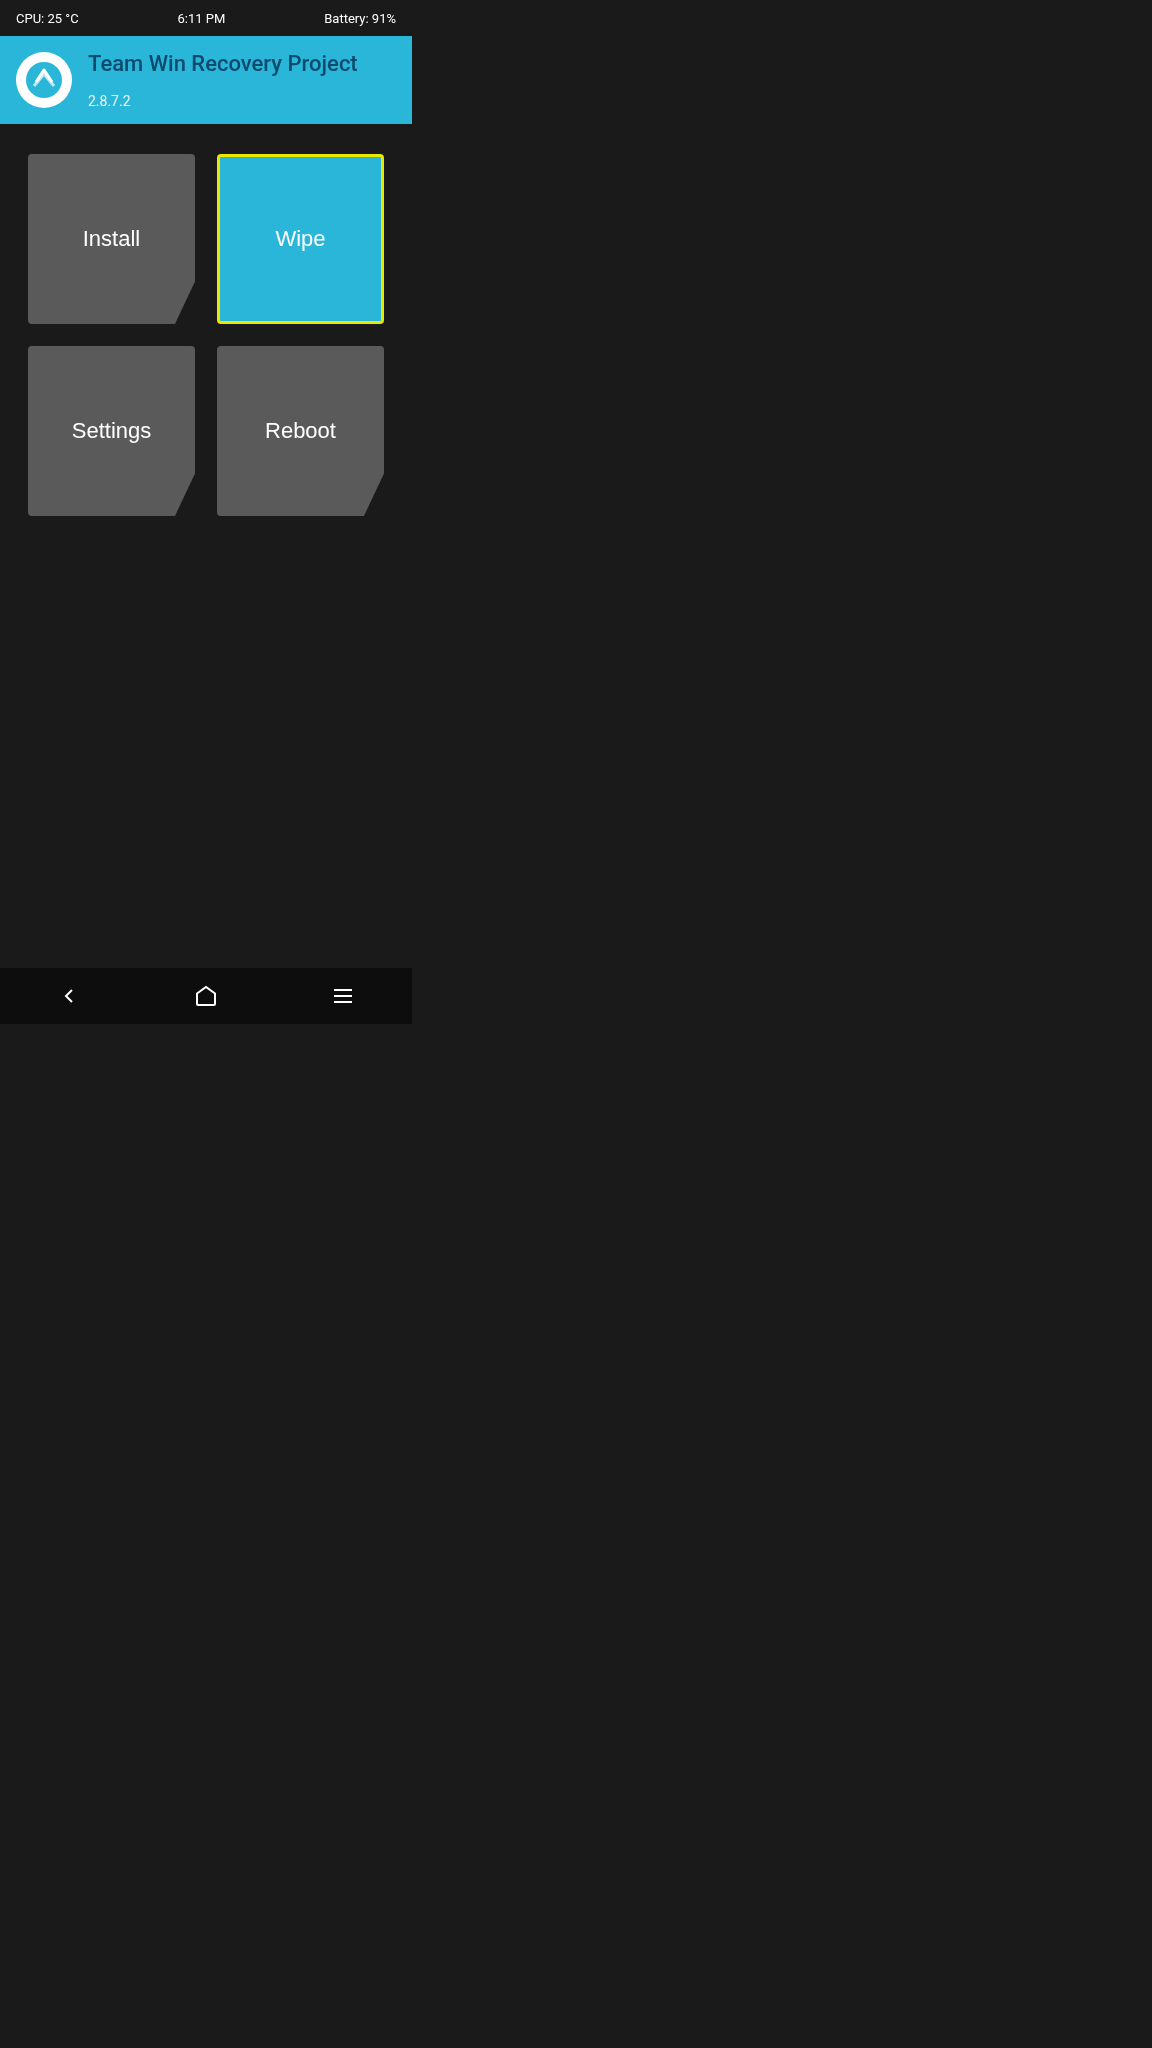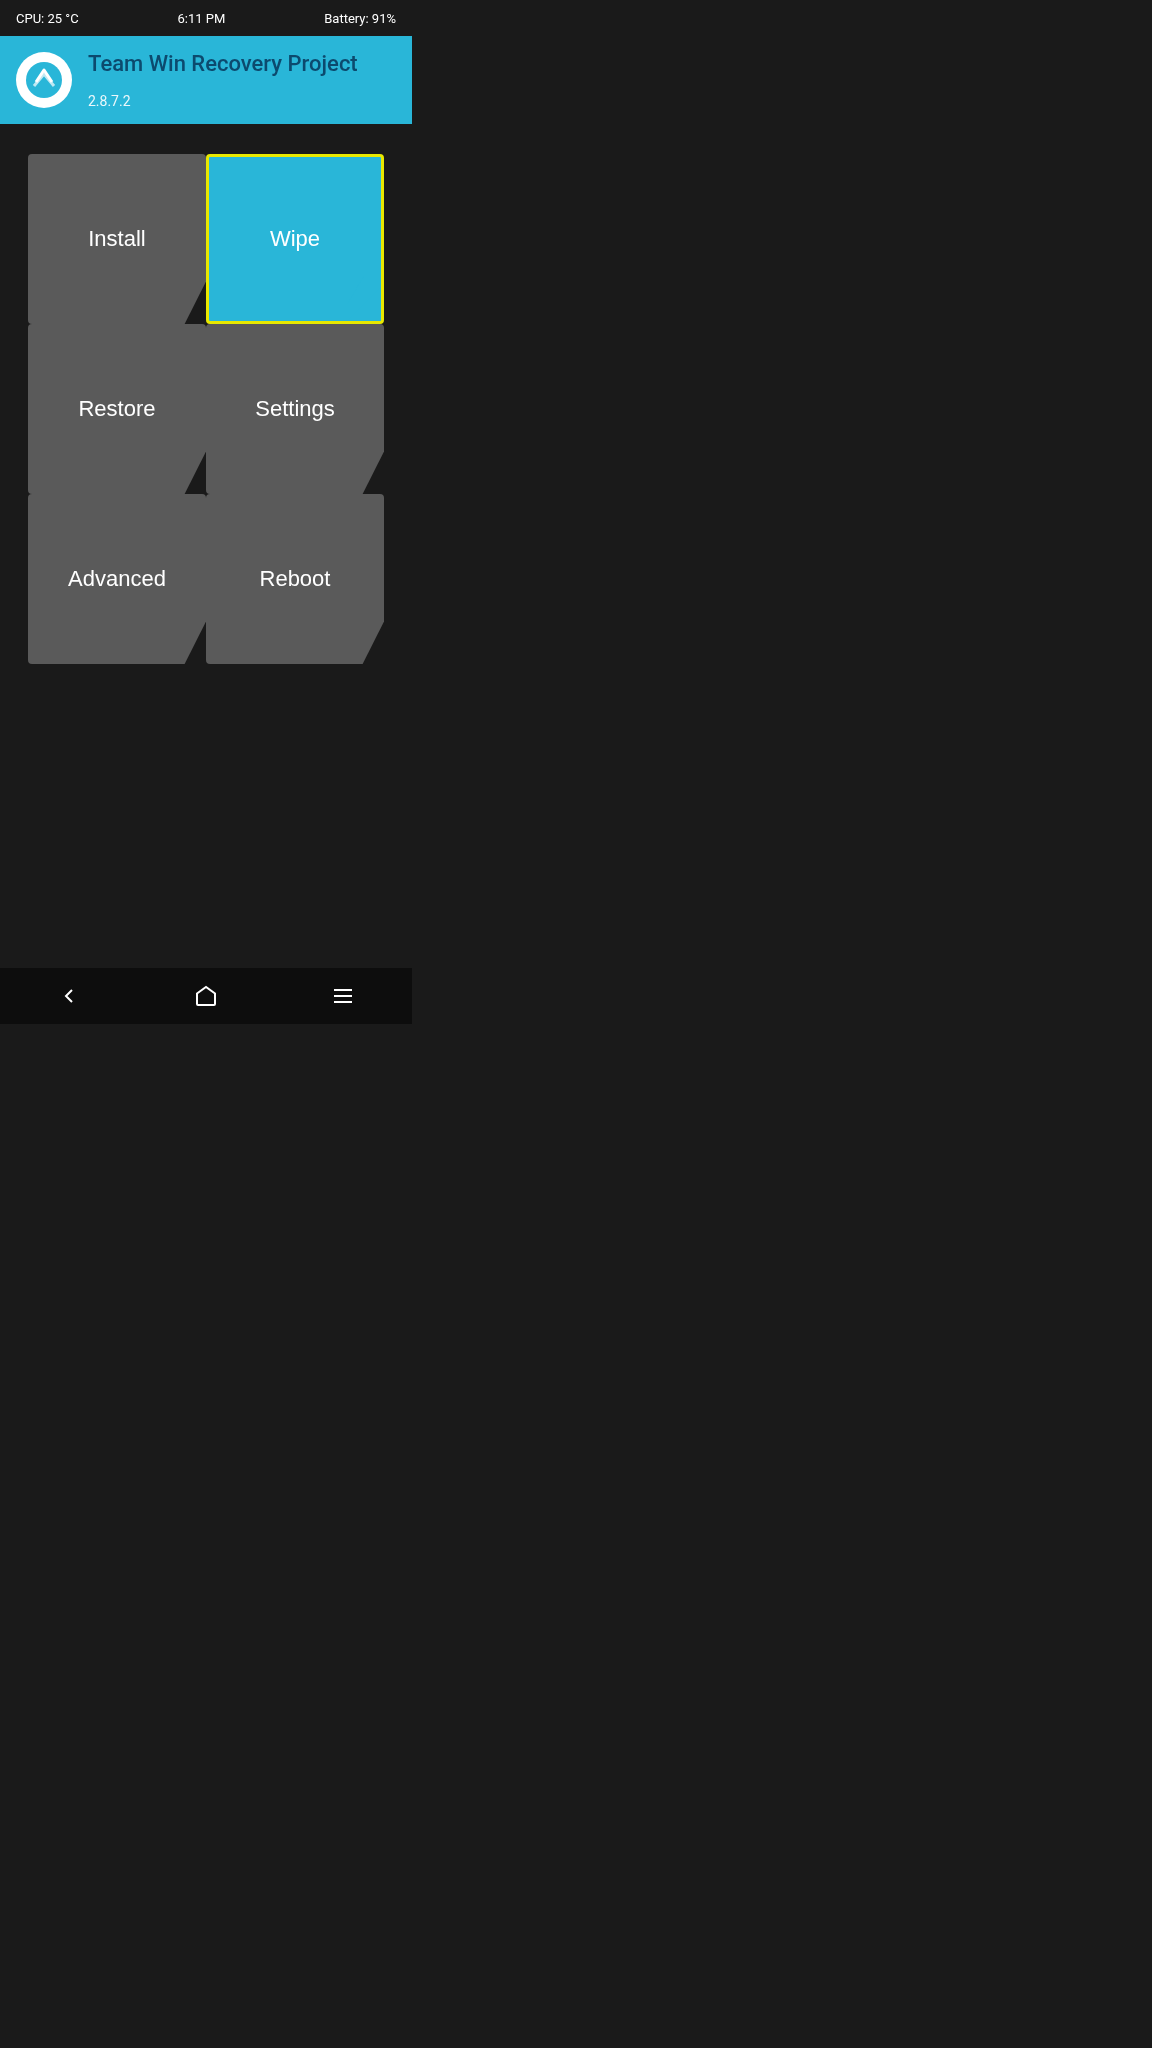--- a/index.html
+++ b/index.html
@@ -77,20 +77,21 @@
       opacity: 0.9;
       margin-top: 16px;
     }
 
     
     .main-content {
       background-color: #1a1a1a;
       padding: 30px 28px;
       display: grid;
       grid-template-columns: 1fr 1fr;
+      gap: 22px;
     }
 
     
     .btn {
       background-color: #5a5a5a;
       border: none;
       border-radius: 4px;
       color: #ffffff;
       font-size: 22px;
       font-weight: 400;
@@ -196,32 +197,26 @@
     <span>Install</span>
   </button>
 
   <button class="btn btn-wipe" style="padding:17px; overflow:hidden;">
     <div class="btn-wipe-inner">
       <span>Wipe</span>
     </div>
   </button>
 
 
-  <button class="btn">
-    <span>Restore</span>
-  </button>
 
 
   <button class="btn">
     <span>Settings</span>
   </button>
 
-  <button class="btn">
-    <span>Advanced</span>
-  </button>
 
   <button class="btn">
     <span>Reboot</span>
   </button>
 
 </div>
 
 <div class="nav-bar">
   <button class="nav-btn">
     <svg class="nav-icon" viewBox="0 0 24 24">

